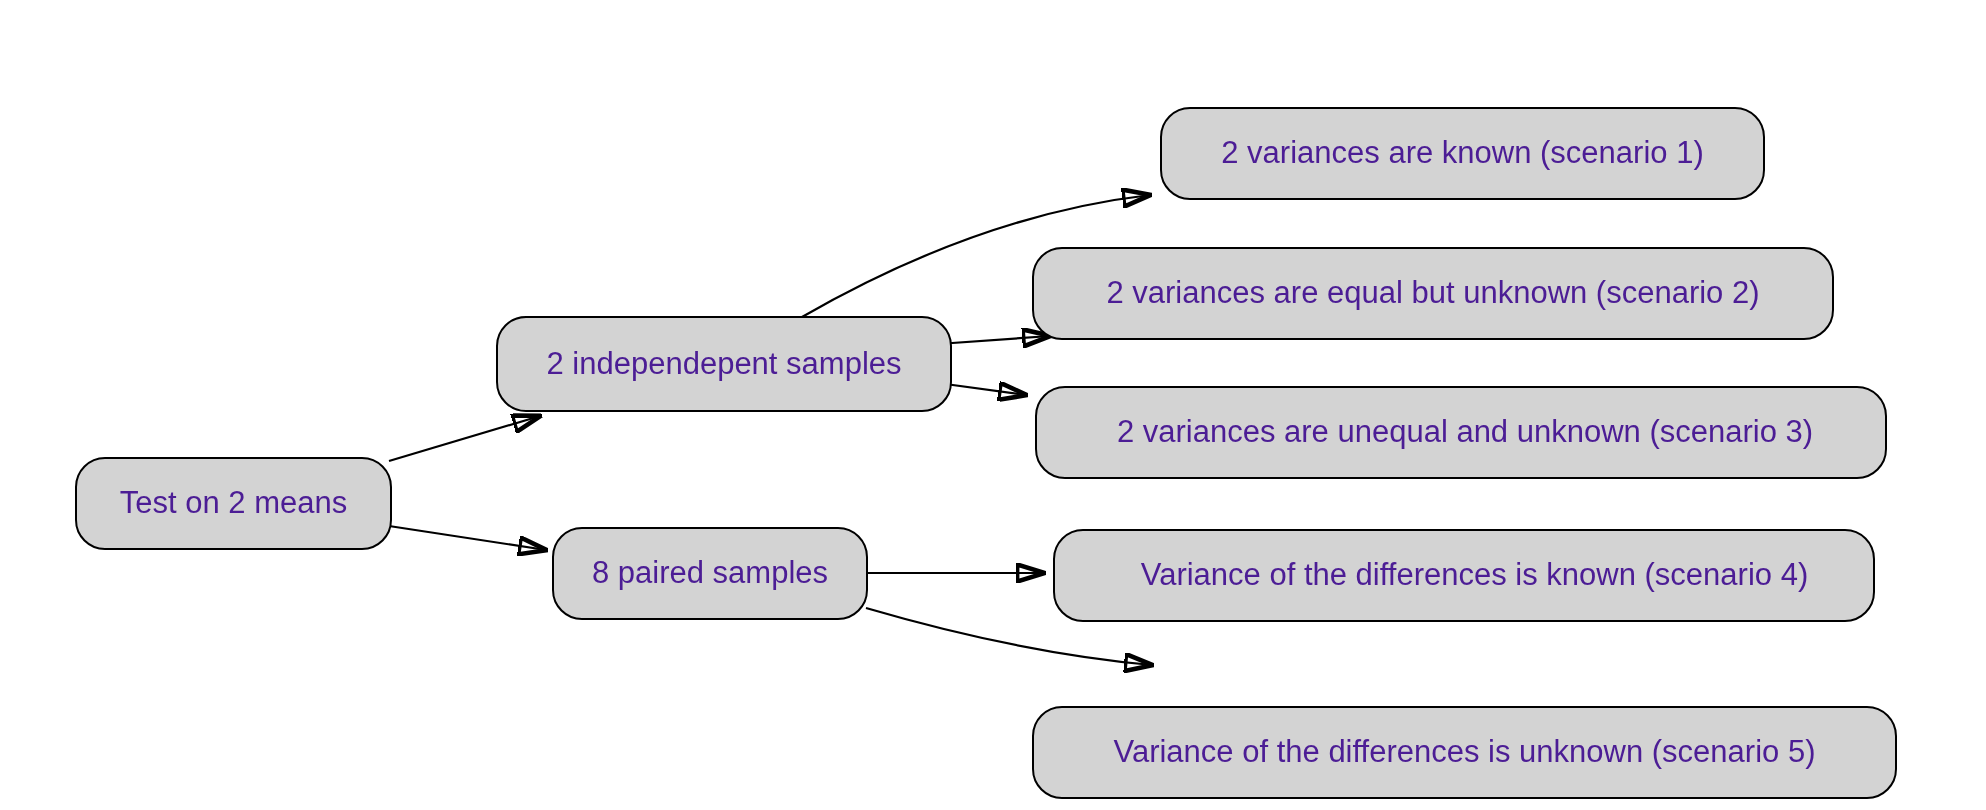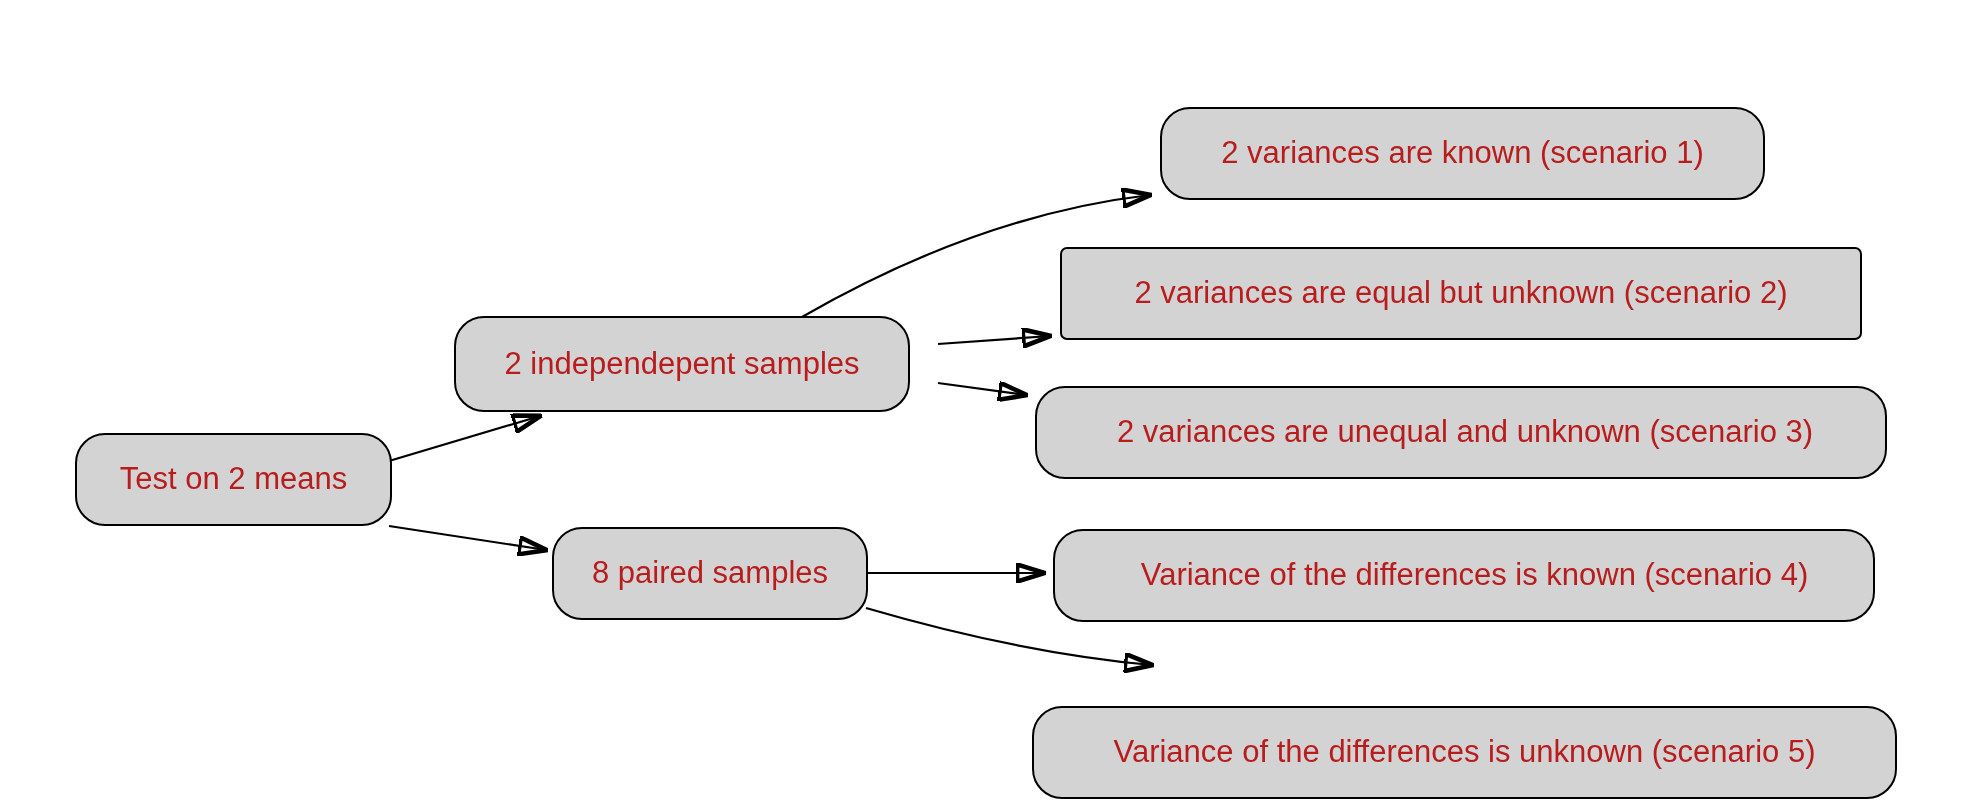--- a/index.html
+++ b/index.html
@@ -31,21 +31,21 @@
     position: absolute;
     box-sizing: border-box;
     display: flex;
     align-items: center;
     justify-content: center;
     background: #d3d3d3;
     border: 2.5px solid #000000;
     border-radius: 30px;
     font-size: 31px;
     line-height: 1.1;
-    color: #b91c1c;
+    color: #4c1d95;
     text-align: center;
     white-space: nowrap;
   }
 </style>
 </head>
 <body>
 
 <div class="canvas">
 
   <svg class="edges" viewBox="0 0 1986 810" xmlns="http://www.w3.org/2000/svg">
@@ -56,29 +56,29 @@
     </defs>
     <path d="M 389,461 L 540,416" marker-end="url(#arrowhead)"></path>
     <path d="M 389,526 L 546,550" marker-end="url(#arrowhead)"></path>
     <path d="M 802,317 Q 979,215 1150,195" marker-end="url(#arrowhead)"></path>
     <path d="M 938,344 L 1050,336" marker-end="url(#arrowhead)"></path>
     <path d="M 938,383 L 1026,395" marker-end="url(#arrowhead)"></path>
     <path d="M 868,573 L 1044,573" marker-end="url(#arrowhead)"></path>
     <path d="M 866,608 Q 1020,653 1152,665" marker-end="url(#arrowhead)"></path>
   </svg>
 
-  <div class="node" style="left:75px; top:433px; width:317px; height:93px;">Test on 2 means</div>
+  <div class="node" style="left:75px; top:457px; width:317px; height:93px;">Test on 2 means</div>
 
-  <div class="node" style="left:454px; top:316px; width:456px; height:96px;">2 independepent samples</div>
+  <div class="node" style="left:496px; top:316px; width:456px; height:96px;">2 independepent samples</div>
 
   <div class="node" style="left:552px; top:527px; width:316px; height:93px;">8 paired samples</div>
 
   <div class="node" style="left:1160px; top:107px; width:605px; height:93px;">2 variances are known (scenario 1)</div>
 
-  <div class="node" style="left:1060px; top:247px; width:802px; height:93px;border-radius:7px;">2 variances are equal but unknown (scenario 2)</div>
+  <div class="node" style="left:1032px; top:247px; width:802px; height:93px;">2 variances are equal but unknown (scenario 2)</div>
 
   <div class="node" style="left:1035px; top:386px; width:852px; height:93px;padding-left:8px;">2 variances are unequal and unknown (scenario 3)</div>
 
   <div class="node" style="left:1053px; top:529px; width:822px; height:93px;padding-left:21px;">Variance of the differences is known (scenario 4)</div>
 
   <div class="node" style="left:1032px; top:706px; width:865px; height:93px;">Variance of the differences is unknown (scenario 5)</div>
 
 </div>
 
 </body></html>

